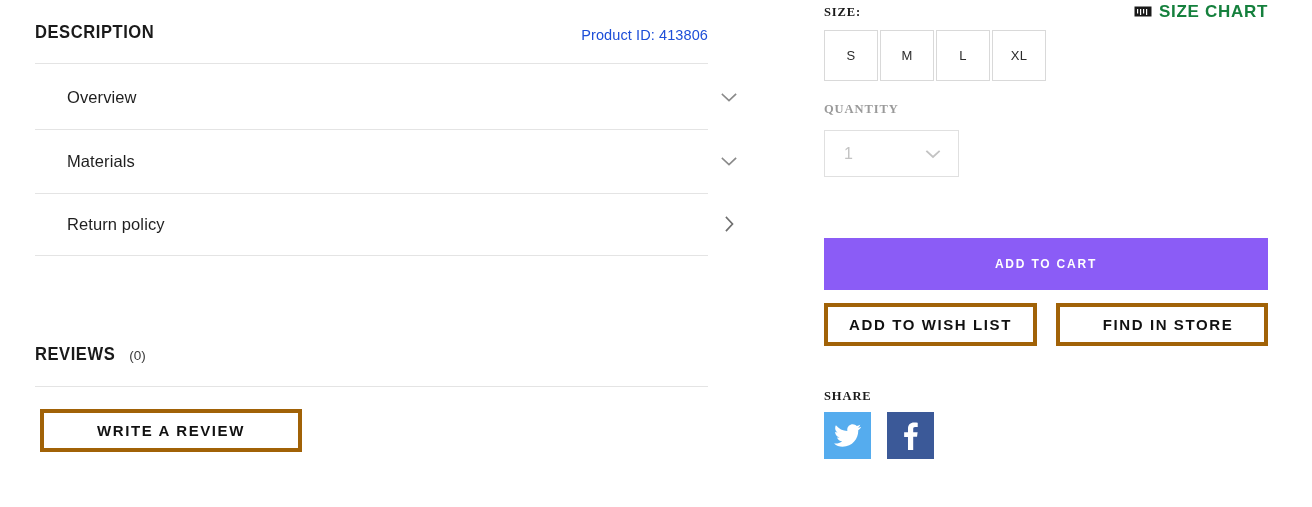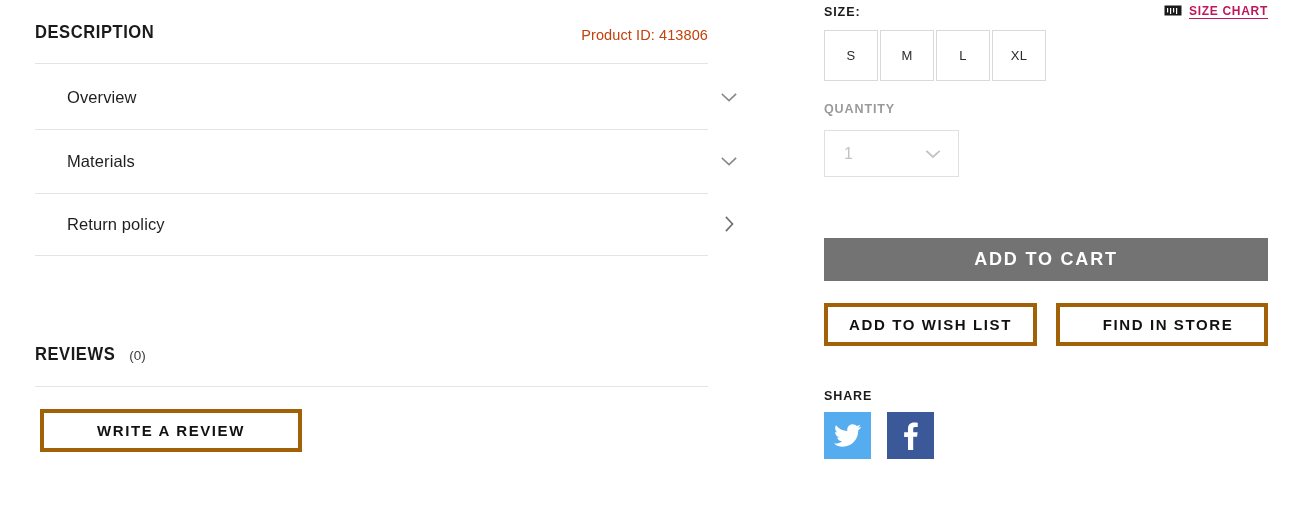--- a/index.html
+++ b/index.html
@@ -43,21 +43,21 @@
     text-transform: uppercase;
     display: inline-block;
     transform: scaleX(0.92);
     transform-origin: left center;
   }
   .product-id {
     position: absolute;
     right: 0;
     top: 5px;
     font-size: 14.5px;
-    color: #c2410c;
+    color: #1d4ed8;
     letter-spacing: 0.1px;
   }
 
   .rule {
     position: absolute;
     left: 35px;
     width: 673px;
     height: 1px;
     background: #e4e4e4;
   }
@@ -131,21 +131,21 @@
   
   .right-col {
     position: absolute;
     left: 824px;
     top: 0;
     width: 444px;
     height: 507px;
   }
 
   .mini-label {
-    font-family: Liberation Sans, sans-serif;
+    font-family: Liberation Serif, serif;
     font-weight: bold;
     font-size: 12.5px;
     letter-spacing: 0.9px;
     text-transform: uppercase;
     color: #1a1a1a;
   }
   .mini-label.muted { color: #9a9a9a; }
 
   .size-row {
     position: absolute;
@@ -160,25 +160,24 @@
     top: 0;
     display: flex;
     align-items: center;
     gap: 7px;
     cursor: pointer;
     text-decoration: none;
   }
   .size-chart-text {
     font-family: "Liberation Sans Narrow", "Liberation Sans", sans-serif;
     font-weight: bold;
-    font-size: 12px;
+    font-size: 17px;
     letter-spacing: 0.7px;
     text-transform: uppercase;
-    color: #be185d;
-    text-decoration: underline;
+    color: #15803d;
     text-underline-offset: 2.5px;
   }
 
   .swatches {
     position: absolute;
     left: 0;
     top: 30px;
     display: flex;
     gap: 2px;
   }
@@ -240,27 +239,27 @@
     top: 188px;
     font-size: 15px;
     color: #8d8d8d;
   }
 
   .add-cart {
     position: absolute;
     left: 0;
     top: 238px;
     width: 444px;
-    height: 43px;
-    background: #737373;
+    height: 52px;
+    background: #8b5cf6;
     border: none;
     color: #ffffff;
     font-family: "Liberation Sans Narrow", "Liberation Sans", sans-serif;
     font-weight: bold;
-    font-size: 18px;
+    font-size: 12px;
     letter-spacing: 1.8px;
     text-transform: uppercase;
     cursor: default;
     display: flex;
     align-items: center;
     justify-content: center;
   }
 
   .wish-btn {
     position: absolute;

